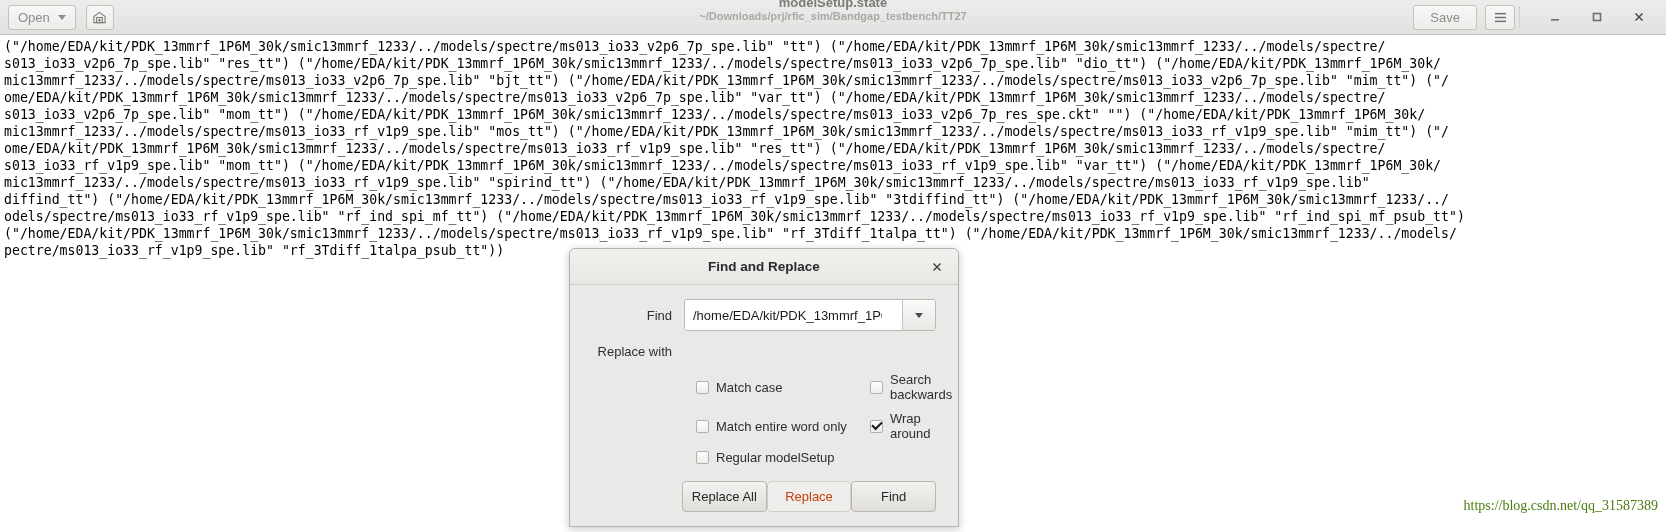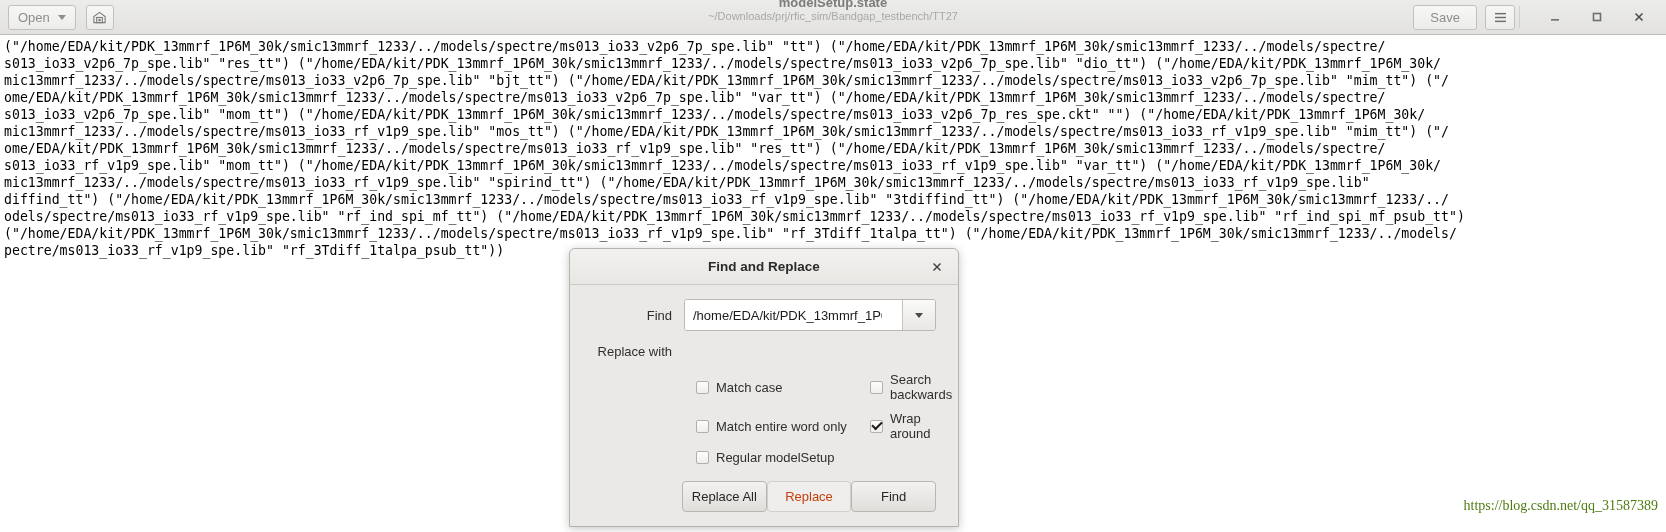--- a/index.html
+++ b/index.html
@@ -33,21 +33,21 @@
   .caret{
     width:0;height:0;border-left:4px solid transparent;border-right:4px solid transparent;
     border-top:5px solid #8d8d8a;display:inline-block;
   }
   .titlewrap{
     position:absolute;left:0;right:0;top:0;height:18px;
     display:flex;flex-direction:column;align-items:center;justify-content:center;
     pointer-events:none;
   }
   .title{font-size:13px;font-weight:bold;color:#7c7c79;line-height:15px;}
-  .subtitle{font-size:11px;color:#a9a8a5;line-height:13px;}
+  .subtitle{font-size:11px;color:#a9a8a5;line-height:13px;font-weight:bold;}
   .wbtns{display:flex;align-items:center;margin-left:10px;}
   .wbtn{width:42px;height:35px;display:flex;align-items:center;justify-content:center;color:#6f6f6c;}
   .sep{width:1px;height:22px;background:#d2d0cc;margin:0 4px;}
   
   .editor{
     position:absolute;top:35px;left:0;right:0;bottom:0;
     background:#ffffff;overflow:hidden;
     padding:3px 4px 0 4px;box-sizing:border-box;
   }
   .editor pre{

